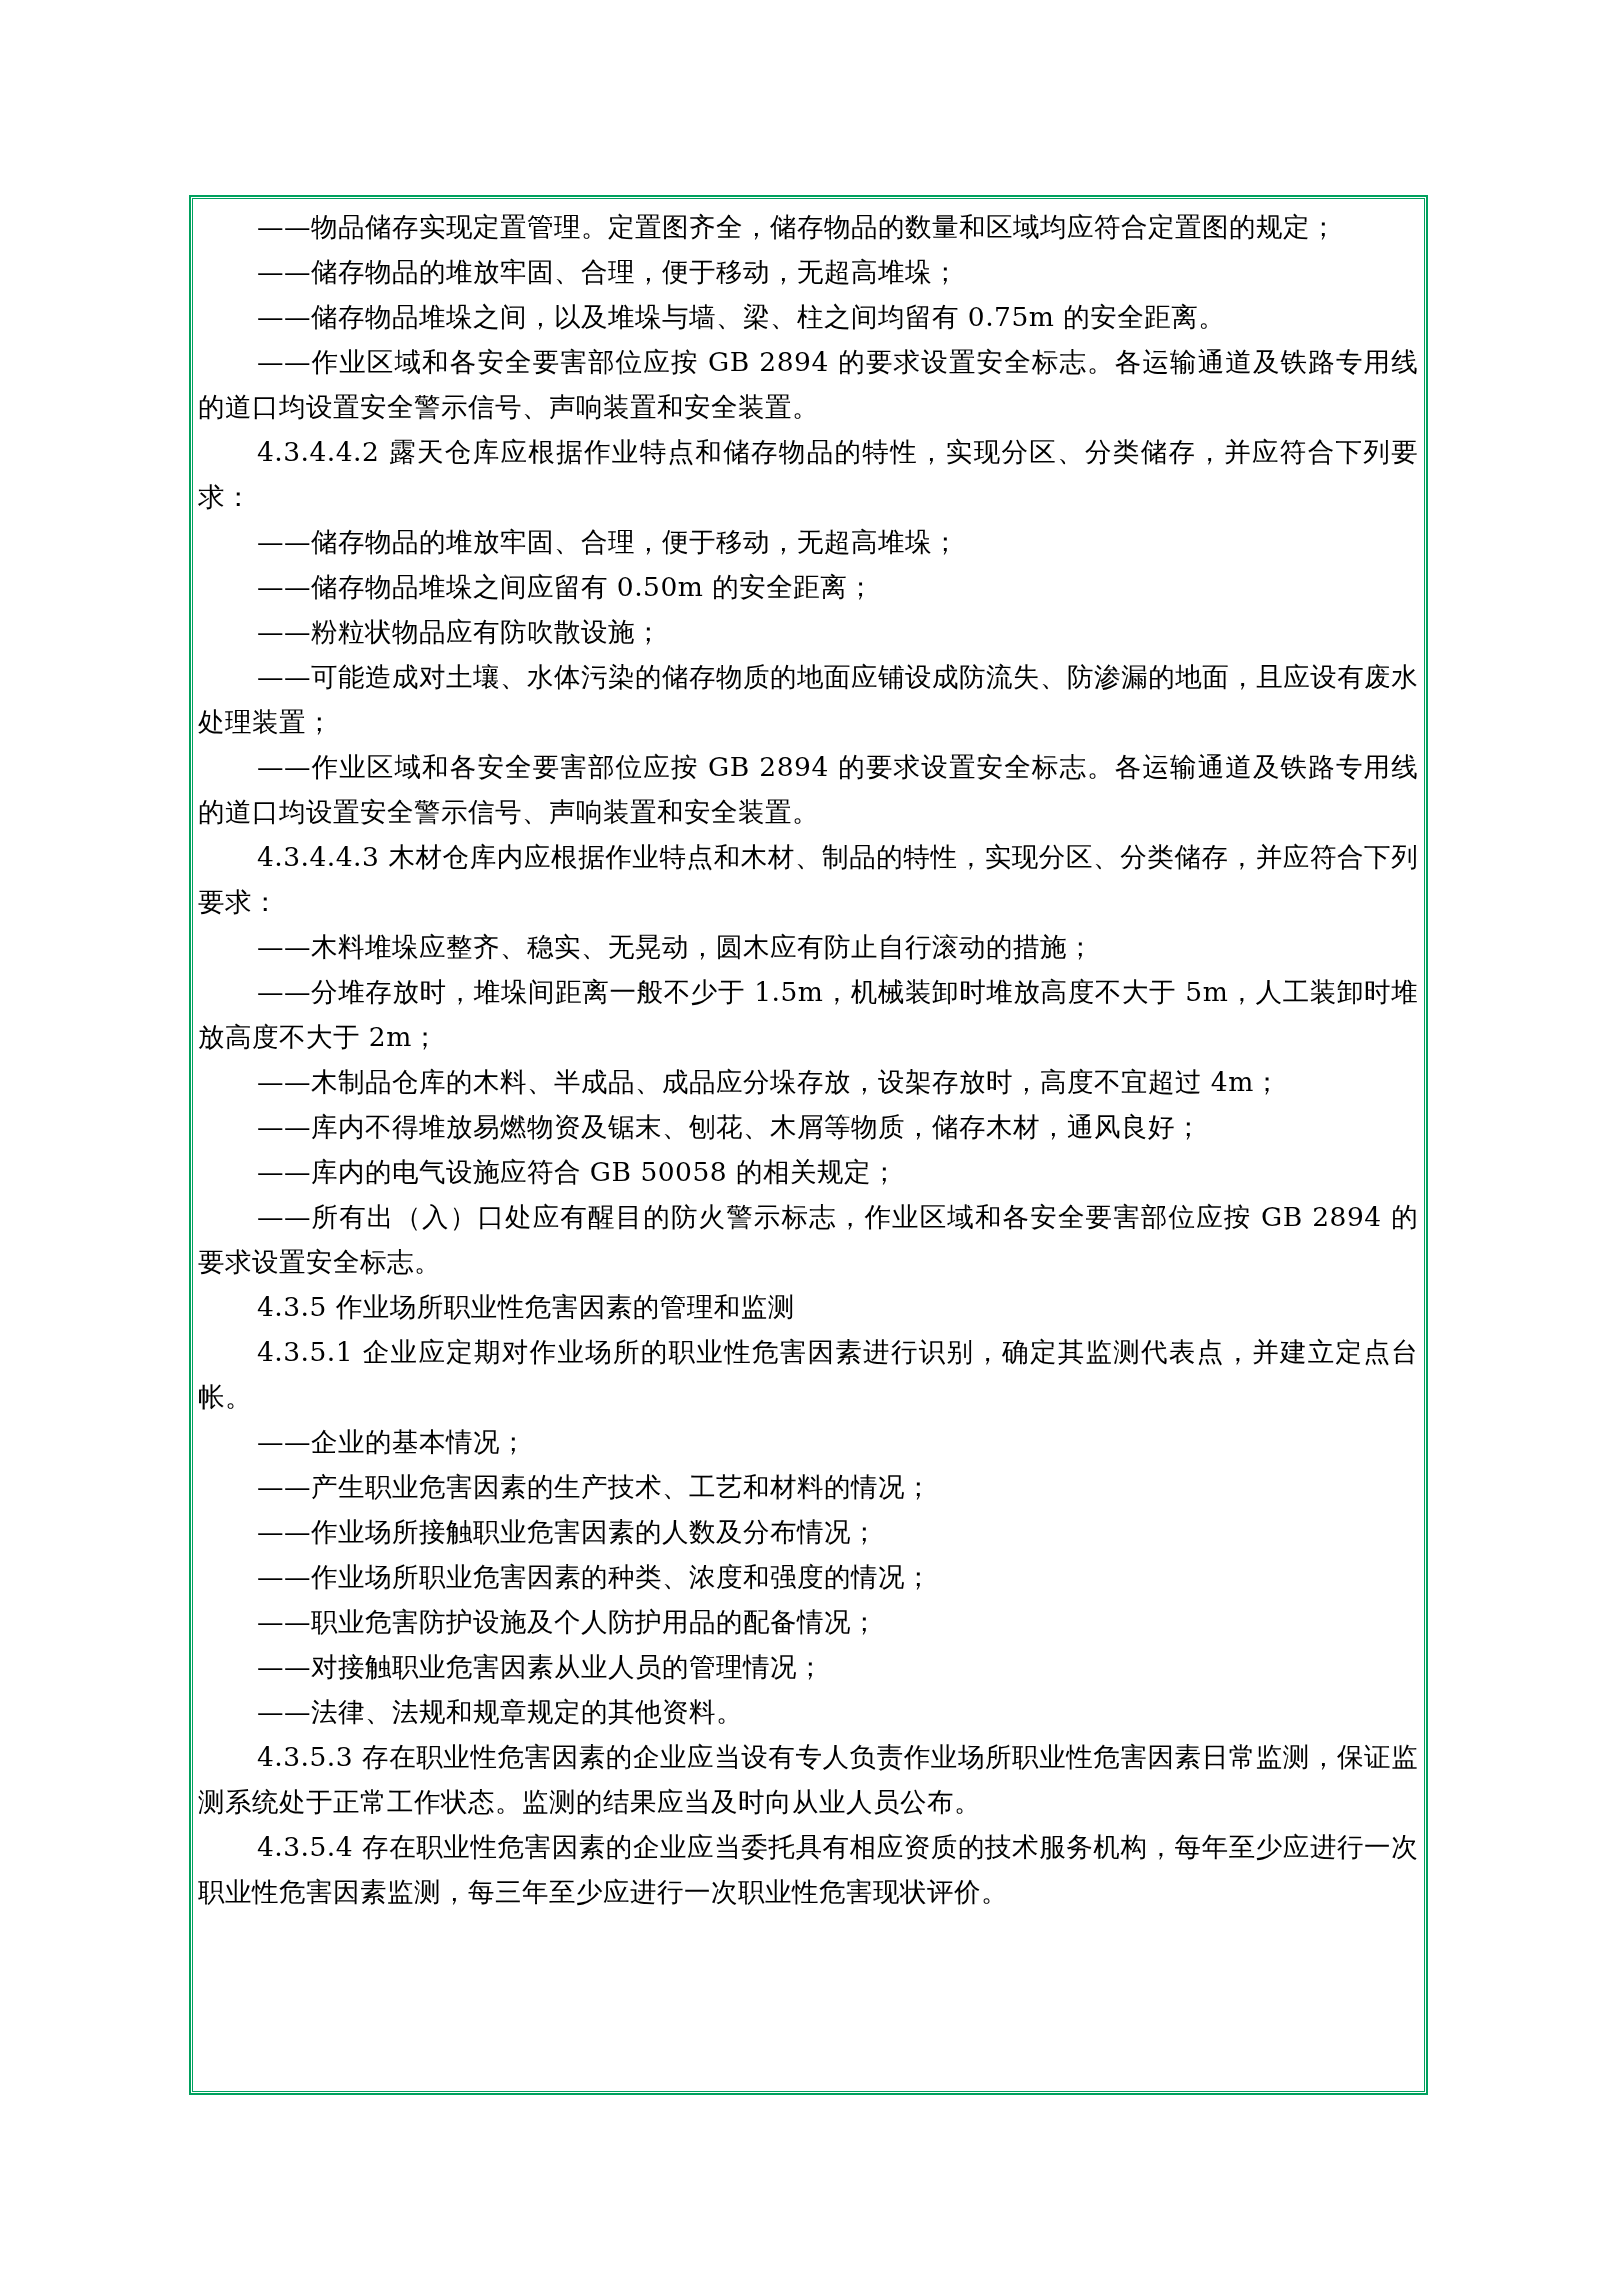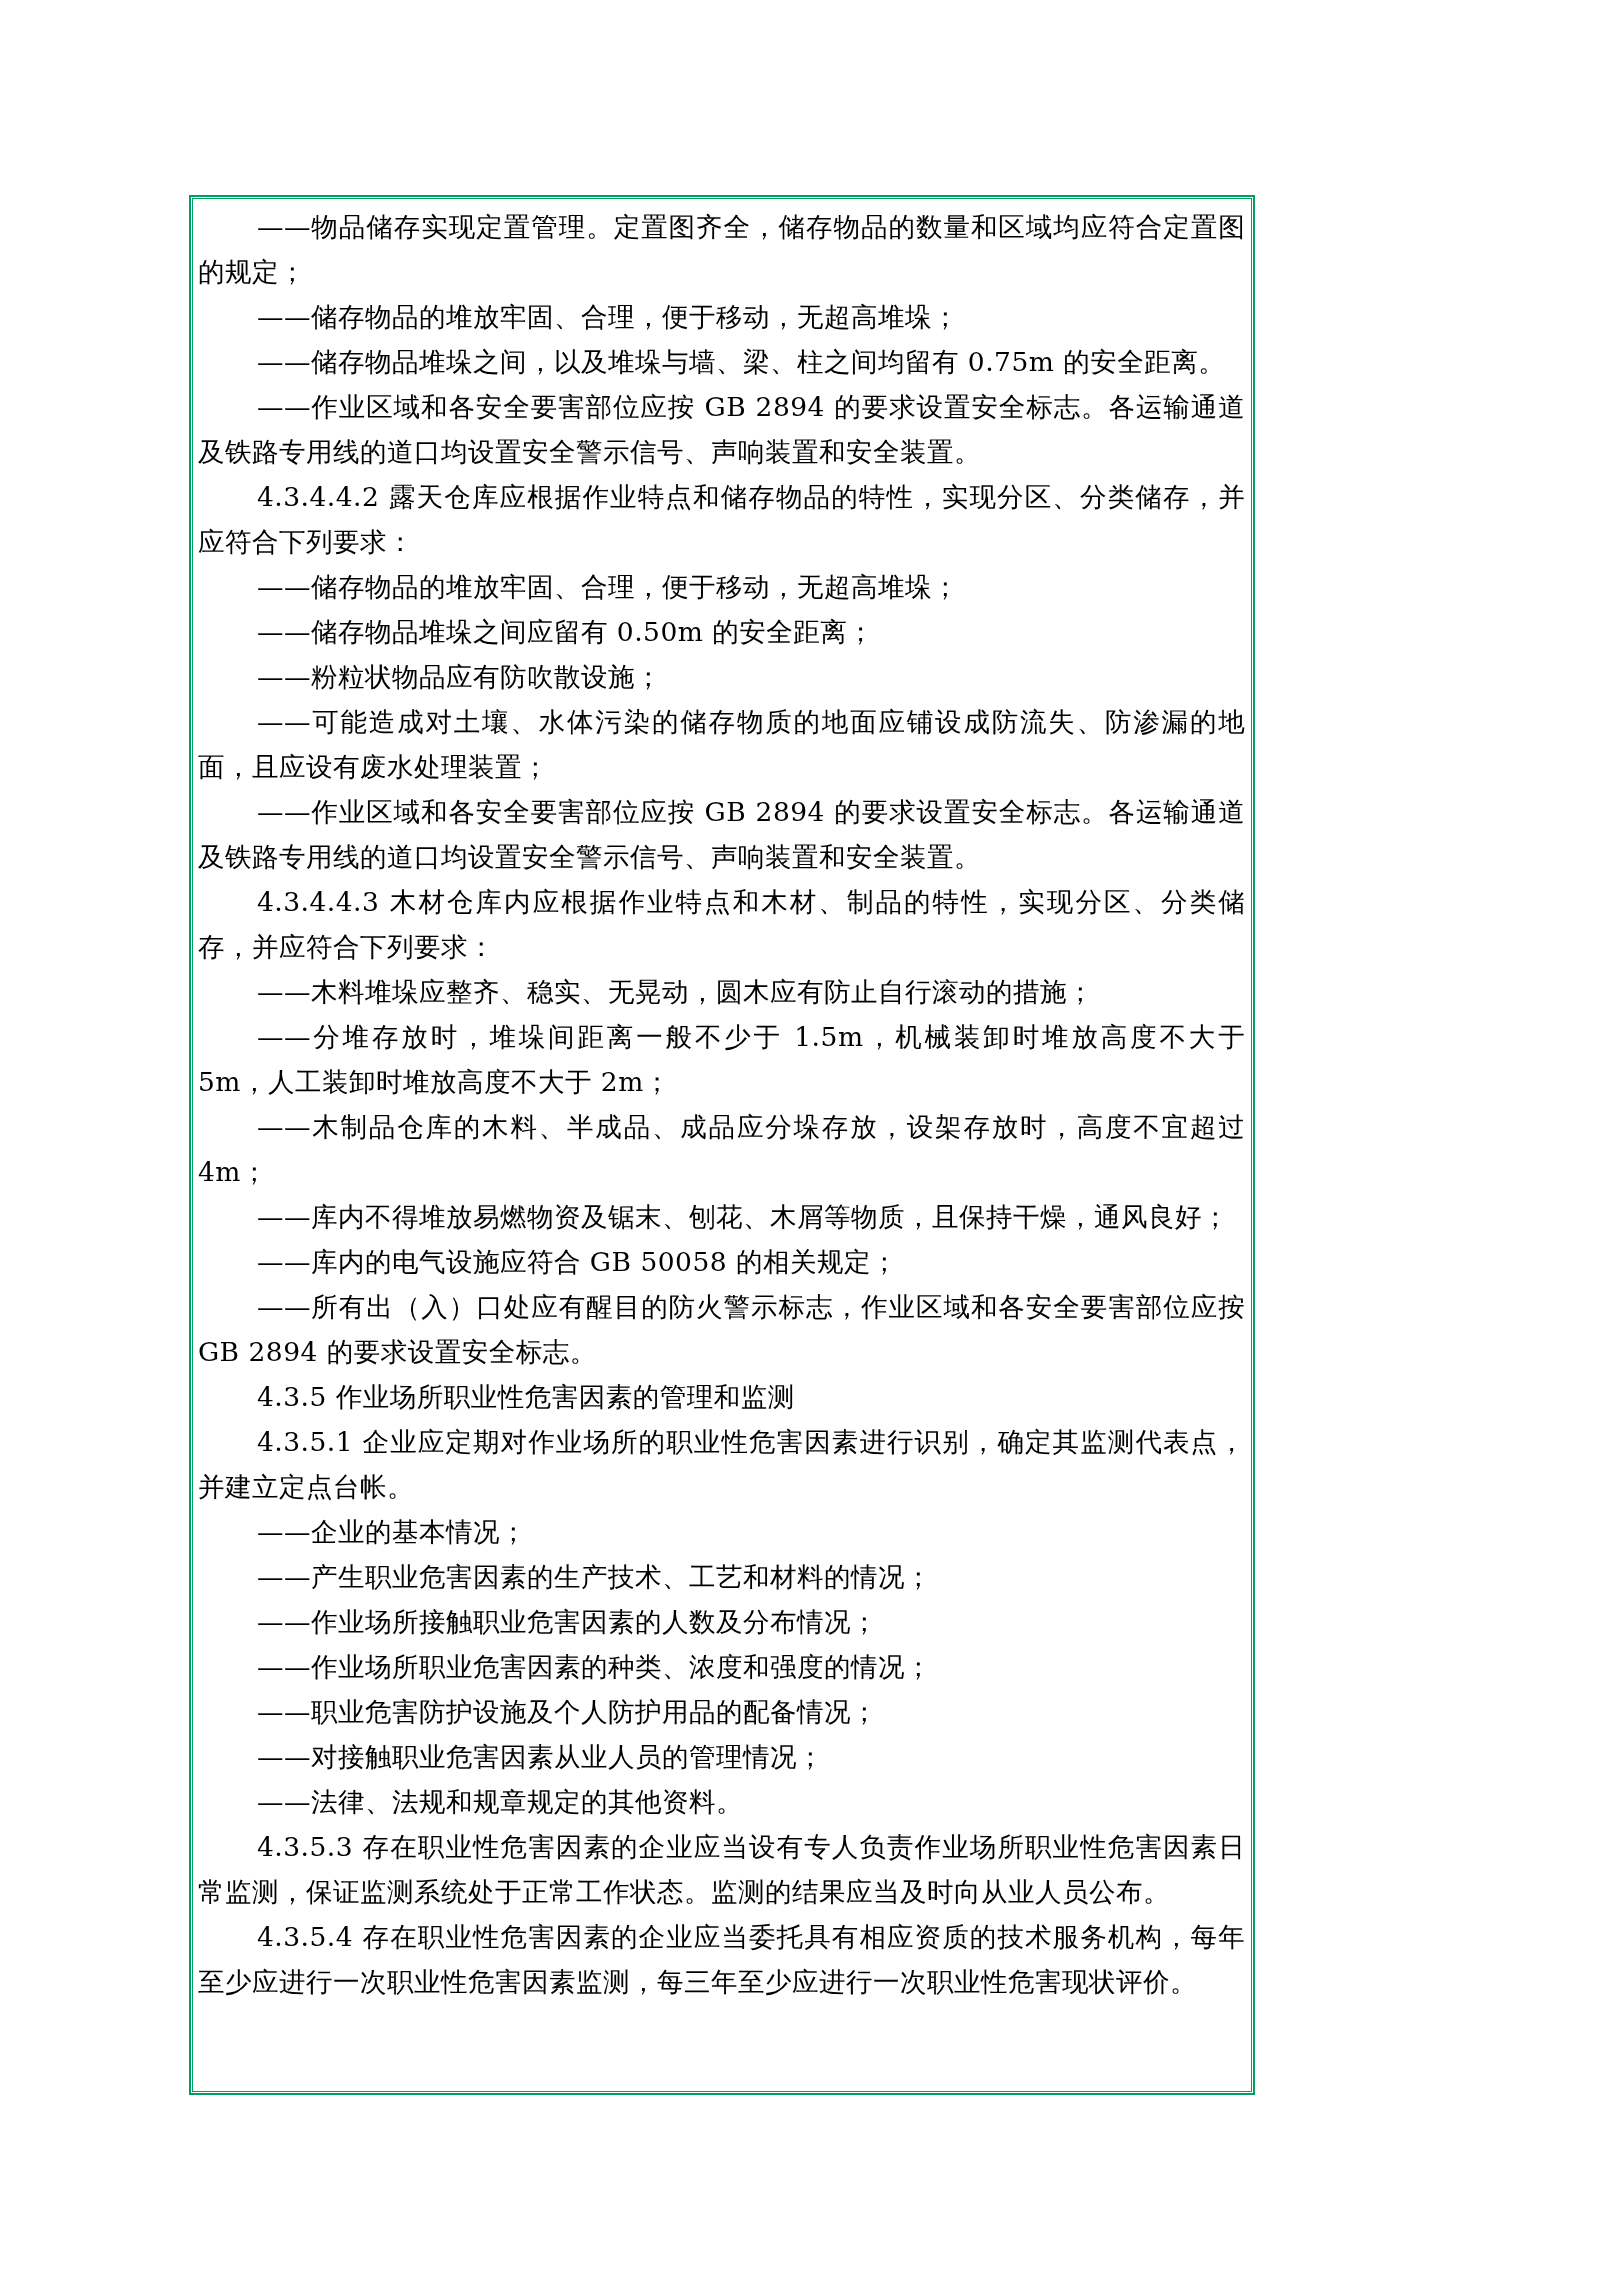--- a/index.html
+++ b/index.html
@@ -10,21 +10,21 @@
   body {
     width: 1621px;
     height: 2293px;
     position: relative;
     font-family: "DejaVu Serif", "Liberation Serif", serif;
   }
   .doc-box {
     position: absolute;
     left: 189px;
     top: 195px;
-    width: 1066px;
+    width: 1239px;
     height: 1900px;
     box-sizing: border-box;
     border: 2.9px solid #00A15E;
     box-shadow: inset 0 0 0 1px #ffffff, inset 0 0 0 2px #00A15E;
     padding: 6.9px 7.8px 0 6.9px;
     overflow: hidden;
     background: #ffffff;
   }
   .para {
     margin: 0;
@@ -49,21 +49,21 @@
       <p class="para">4.3.4.4.2 露天仓库应根据作业特点和储存物品的特性，实现分区、分类储存，并应符合下列要求：</p>
       <p class="para">——储存物品的堆放牢固、合理，便于移动，无超高堆垛；</p>
       <p class="para">——储存物品堆垛之间应留有 0.50m 的安全距离；</p>
       <p class="para">——粉粒状物品应有防吹散设施；</p>
       <p class="para">——可能造成对土壤、水体污染的储存物质的地面应铺设成防流失、防渗漏的地面，且应设有废水处理装置；</p>
       <p class="para">——作业区域和各安全要害部位应按 GB 2894 的要求设置安全标志。各运输通道及铁路专用线的道口均设置安全警示信号、声响装置和安全装置。</p>
       <p class="para">4.3.4.4.3 木材仓库内应根据作业特点和木材、制品的特性，实现分区、分类储存，并应符合下列要求：</p>
       <p class="para">——木料堆垛应整齐、稳实、无晃动，圆木应有防止自行滚动的措施；</p>
       <p class="para">——分堆存放时，堆垛间距离一般不少于 1.5m，机械装卸时堆放高度不大于 5m，人工装卸时堆放高度不大于 2m；</p>
       <p class="para">——木制品仓库的木料、半成品、成品应分垛存放，设架存放时，高度不宜超过 4m；</p>
-      <p class="para">——库内不得堆放易燃物资及锯末、刨花、木屑等物质，且保持干燥，通风良好；</p>
+      <p class="para">——库内不得堆放易燃物资及锯末、刨花、木屑等物质，储存木材，通风良好；</p>
       <p class="para">——库内的电气设施应符合 GB 50058 的相关规定；</p>
       <p class="para">——所有出（入）口处应有醒目的防火警示标志，作业区域和各安全要害部位应按 GB 2894 的要求设置安全标志。</p>
       <p class="para">4.3.5 作业场所职业性危害因素的管理和监测</p>
       <p class="para">4.3.5.1 企业应定期对作业场所的职业性危害因素进行识别，确定其监测代表点，并建立定点台帐。</p>
       <p class="para">——企业的基本情况；</p>
       <p class="para">——产生职业危害因素的生产技术、工艺和材料的情况；</p>
       <p class="para">——作业场所接触职业危害因素的人数及分布情况；</p>
       <p class="para">——作业场所职业危害因素的种类、浓度和强度的情况；</p>
       <p class="para">——职业危害防护设施及个人防护用品的配备情况；</p>
       <p class="para">——对接触职业危害因素从业人员的管理情况；</p>

